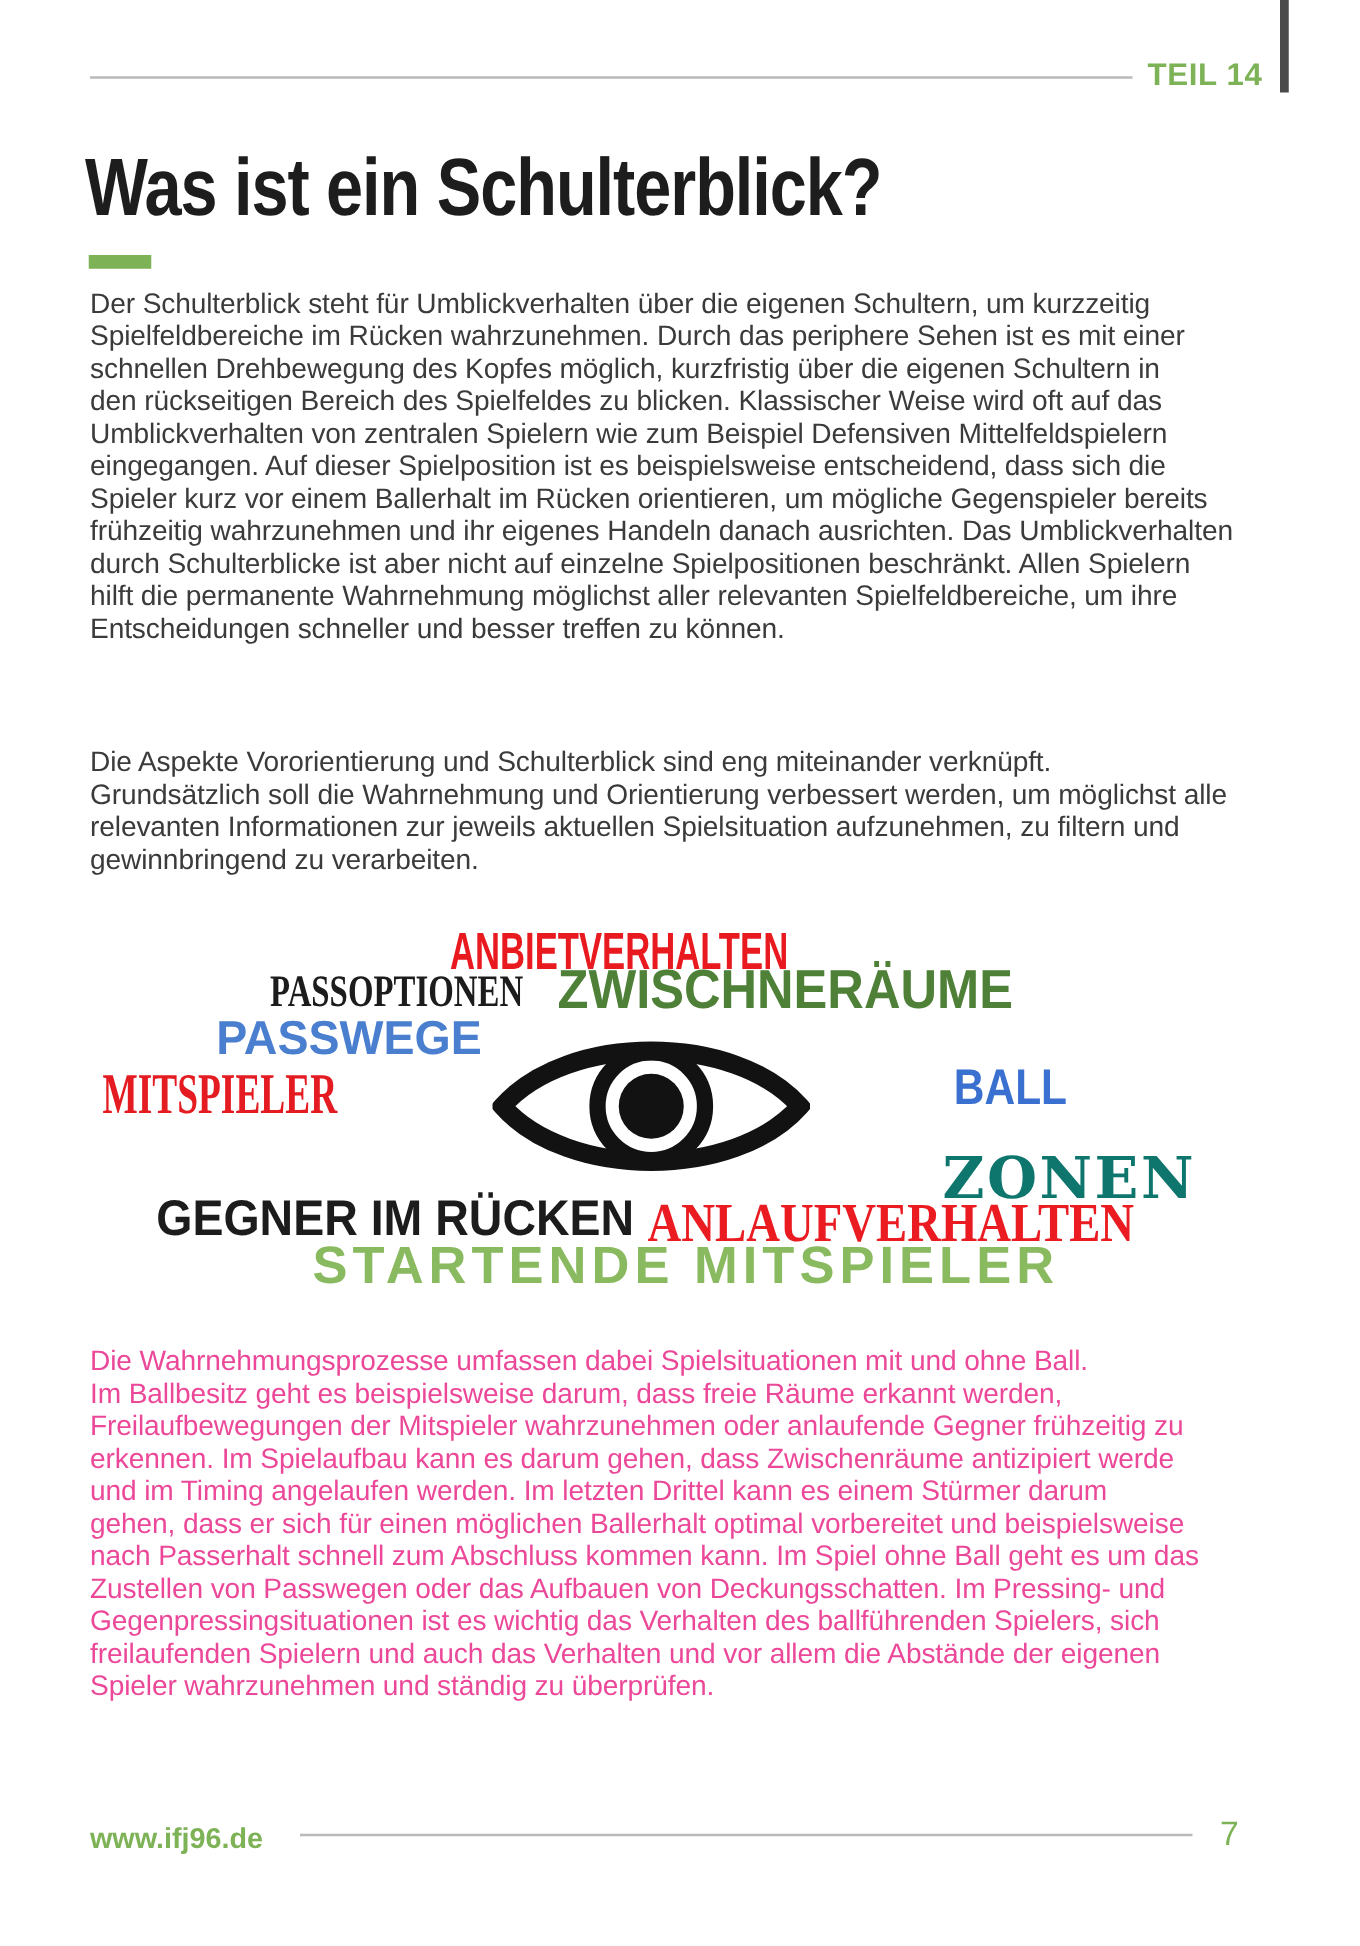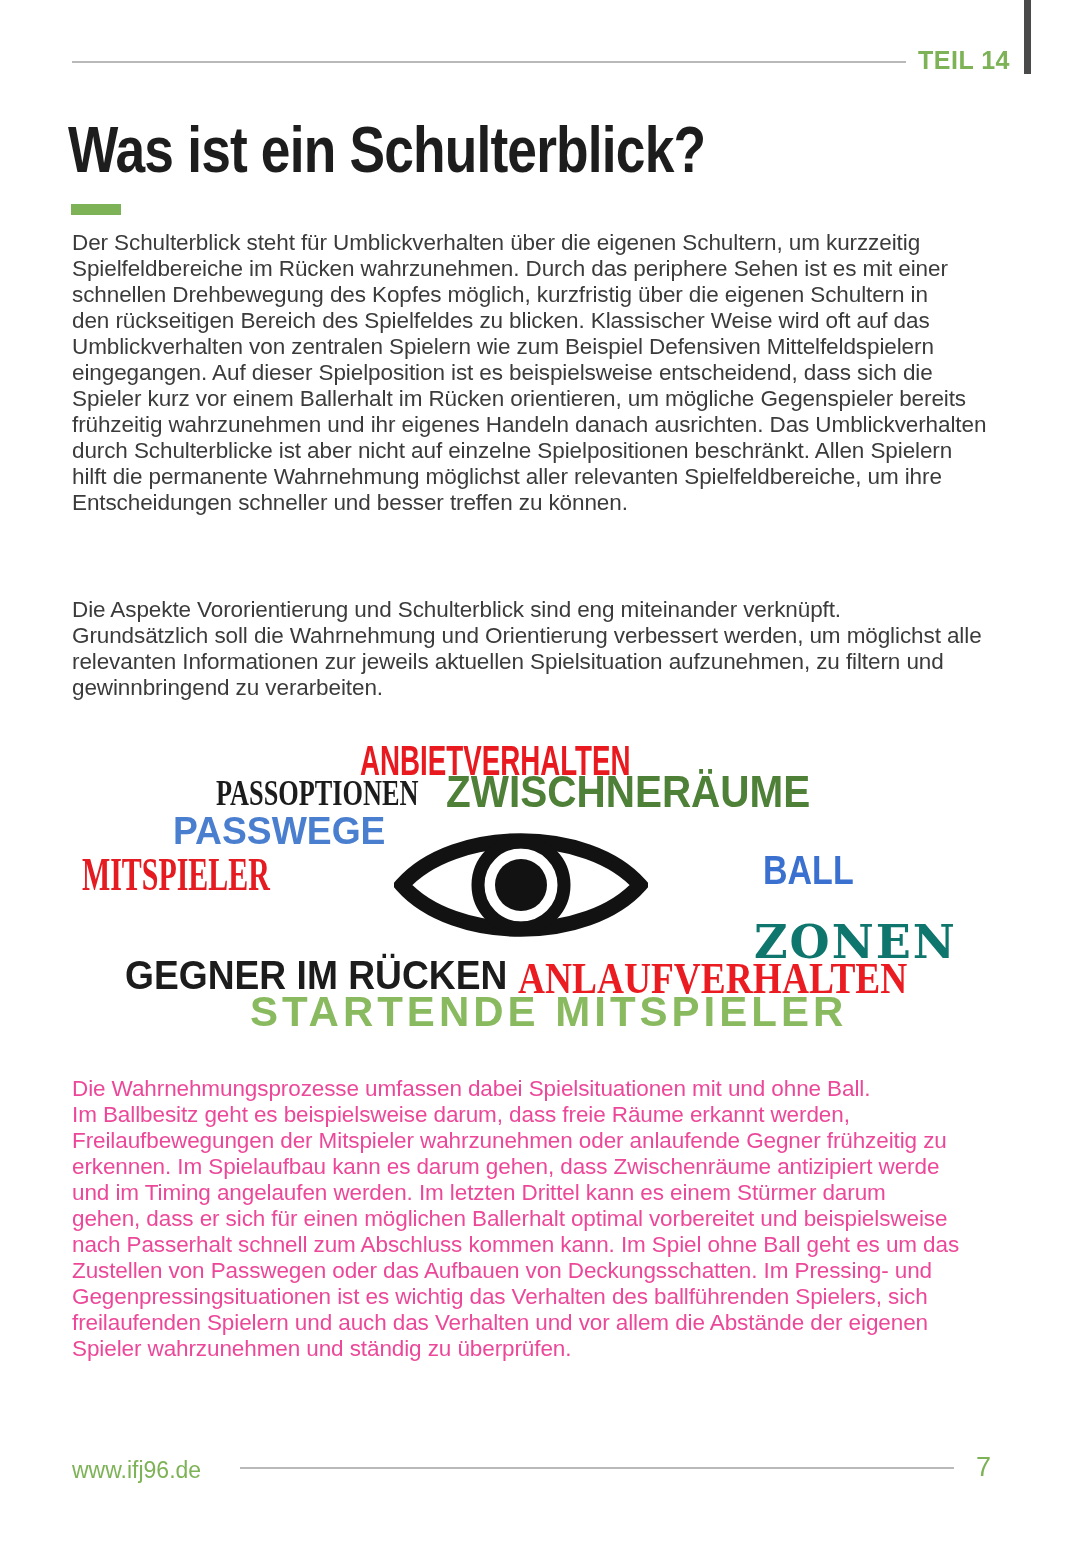--- a/index.html
+++ b/index.html
@@ -26,21 +26,21 @@
   }
   .p1{top:230px;} .p2{top:597px;} .p3{top:1076px;}
   
   .cloud{position:absolute;left:72px;top:738px;width:950px;height:300px;}
   .cw{position:absolute;white-space:nowrap;line-height:1;transform-origin:left top;}
   .sans{font-family:"Liberation Sans",sans-serif;}
   .serif{font-family:"Liberation Serif",serif;}
   .dserif{font-family:"DejaVu Serif",serif;}
   .eye{position:absolute;left:322px;top:77px;width:254px;height:141px;}
   
-  .site{position:absolute;left:72px;top:1457px;font-size:23px;font-weight:400;color:#7db356;text-decoration:none;white-space:nowrap;}
+  .site{position:absolute;left:72px;top:1457px;font-size:23px;font-weight:700;color:#7db356;text-decoration:none;white-space:nowrap;}
   .rule-bottom{position:absolute;left:240px;top:1467px;width:714px;height:2px;background:#b9b9b9;}
   .pagenum{position:absolute;left:976px;top:1452px;font-size:27px;font-weight:400;color:#7db356;}
 </style>
 </head>
 <body>
 
 <div class="page">
 
   <div class="rule-top" style="background: rgb(185, 185, 185);"></div>
   <div class="part-label" style="color: rgb(125, 179, 86);">TEIL 14</div>

